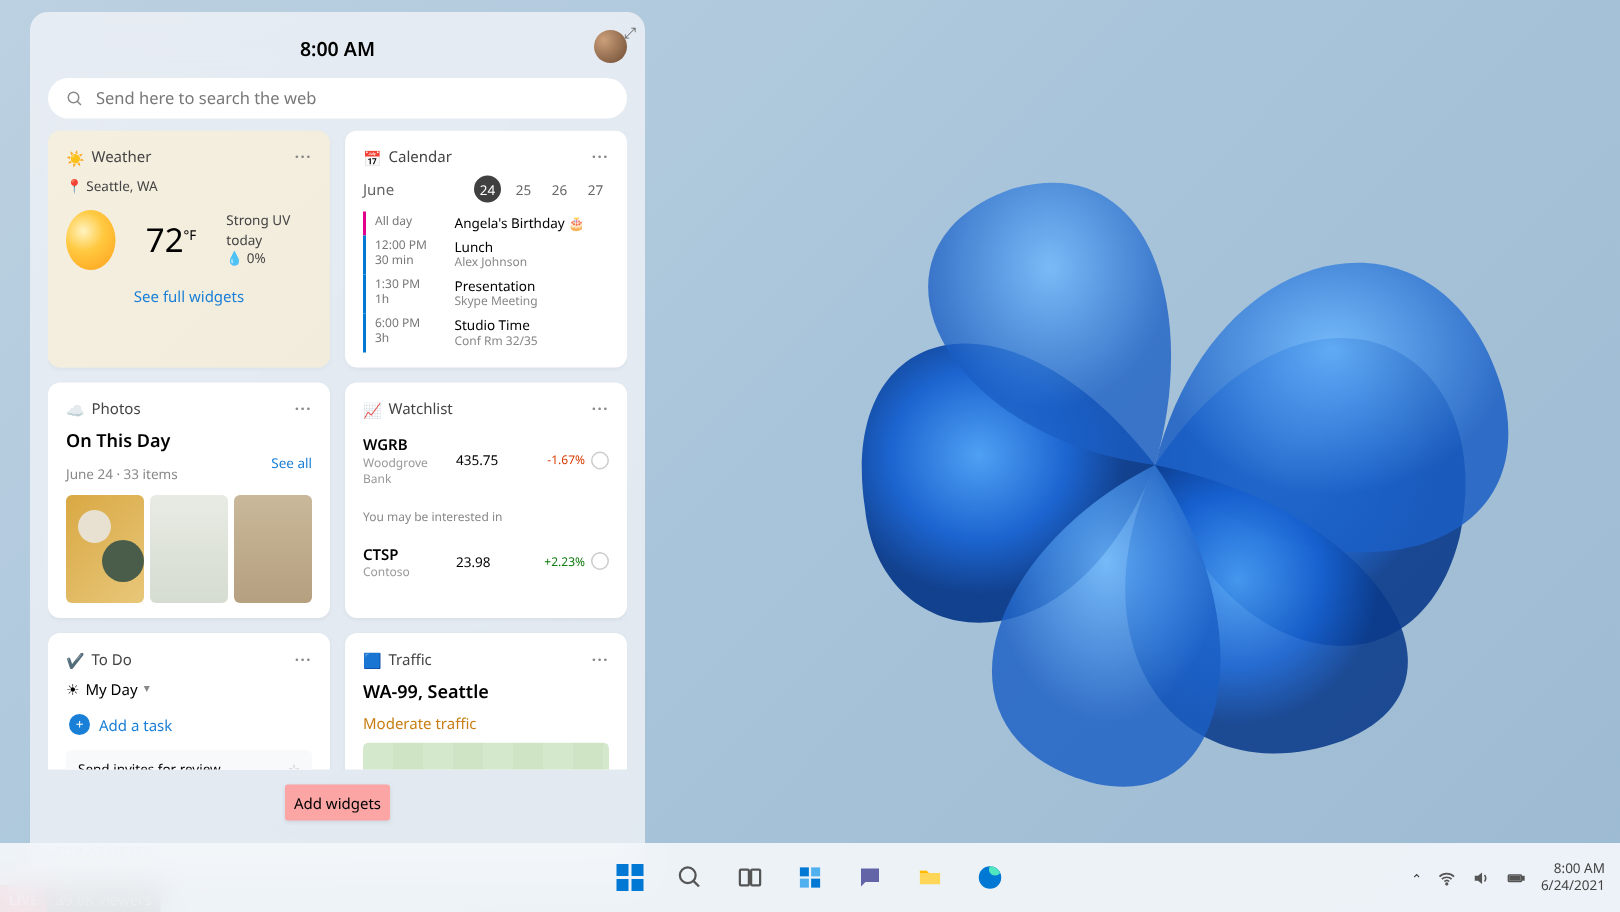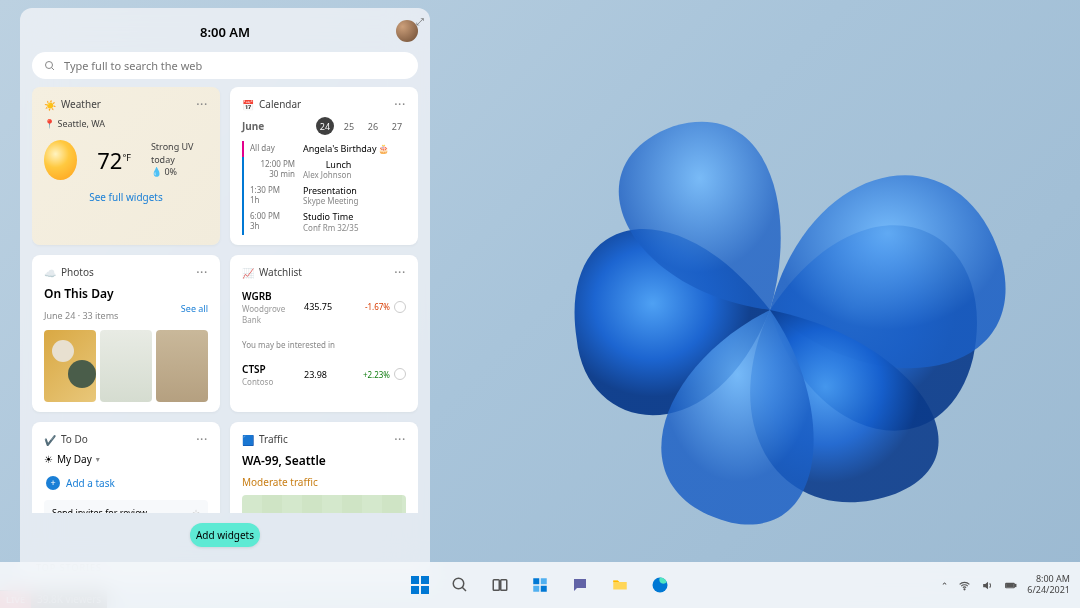--- a/index.html
+++ b/index.html
@@ -29,21 +29,21 @@
 .wbody{display:flex;align-items:center;gap:20px;padding:4px 0}
 .sun{width:40px;height:40px;background:radial-gradient(circle at 35% 35%,#fff3c0,#ffc940 40%,#ff9f1a);border-radius:50%}
 .temp{font-size:22px;font-weight:400}
 .temp sup{font-size:9px;vertical-align:super}
 .wr{font-size:9px;color:#444;line-height:1.4}
 .loc{font-size:9px;color:#444;text-align:left}
 .link{color:#1a7fd6;font-size:10px;text-align:center;cursor:pointer}
 
 
 .calrow{display:flex;align-items:center;gap:8px;font-size:10px;color:#666}
-.calrow .month{font-weight:700}
+.calrow .month{font-weight:400}
 .days{display:flex;gap:6px;margin-left:auto}
 .day{width:18px;height:18px;display:flex;align-items:center;justify-content:center;border-radius:50%;font-size:9px}
 .day.sel{background:#404040;color:#fff}
 .evt{display:flex;gap:8px;font-size:9px;padding:2px 0;border-left:2px solid;padding-left:6px}
 .evt .t{width:45px;color:#777;font-size:8px;line-height:1.3}
 .evt .d{line-height:1.3}
 .evt .d .sub{color:#888;font-size:8px}
 
 
 .phhdr{font-size:12px;font-weight:600}
@@ -79,21 +79,21 @@
 .task .star{color:#bbb}
 
 
 .trloc{font-size:12px;font-weight:600}
 .trstat{font-size:10px;color:#c87e15}
 .map{flex:1;border-radius:4px;background:
 repeating-linear-gradient(90deg,#d4e8cc 0 20px,#cfe4c5 20px 40px),
 repeating-linear-gradient(0deg,rgba(0,0,0,.04) 0 1px,transparent 1px 15px);
 min-height:50px;position:relative}
 
-.addw{align-self:center;background:#5eead4;border-radius:12px;padding:5px 6px;font-size:10px;box-shadow:0 1px 3px rgba(0,0,0,.1);cursor:pointer;margin-top:2px}
+.addw{align-self:center;background:#fca5a5;border-radius:2px;padding:5px 6px;font-size:10px;box-shadow:0 1px 3px rgba(0,0,0,.1);cursor:pointer;margin-top:2px}
 .stories{font-size:9px;color:#888;letter-spacing:1px;padding:6px 4px 0}
 
 
 .live{position:absolute;left:0;bottom:0;display:flex;align-items:center;background:rgba(0,0,0,.85);color:#fff;font-size:10px;height:18px}
 .live .lbl{background:#e81123;padding:2px 6px;font-weight:600;font-size:9px}
 .live .cnt{padding:2px 6px}
 
 
 .taskbar{position:absolute;left:0;right:0;bottom:0;height:46px;background:rgba(243,246,250,.92);backdrop-filter:blur(10px);display:flex;align-items:center}
 .center{position:absolute;left:50%;transform:translateX(-50%);display:flex;gap:6px;align-items:center}
@@ -135,21 +135,21 @@
   <div class="panel-top">
     <span class="expand-icon">⤢</span>
     <span class="time">8:00 AM</span>
     <span class="avatar"></span>
   </div>
   <div class="search">
     <svg viewBox="0 0 24 24" fill="none" stroke="currentColor" stroke-width="2">
         <circle cx="10" cy="10" r="7"></circle>
         <line x1="20" y1="20" x2="15" y2="15"></line>
       </svg>
-    <span>Type full to search the web</span>
+    <span>Send here to search the web</span>
   </div>
 
   <div class="grid">
 
     <div class="card weather">
       <div class="hdr">
           <span class="hdr-l">
             <span class="ic">☀️</span>
             <span>Weather</span>
           </span>
@@ -182,21 +182,21 @@
             <span class="day">25</span>
             <span class="day">26</span>
             <span class="day">27</span>
           </span>
         </div>
       <div id="calevts">
           <div class="evt" style="border-color: rgb(227, 0, 140);">
             <div class="t">All day</div>
             <div class="d">Angela's Birthday 🎂</div>
           </div>
-          <div class="evt" style="border-color: rgb(0, 120, 212); text-align: right;">
+          <div class="evt" style="border-color: rgb(0, 120, 212);">
             <div class="t">12:00 PM<br>30 min</div>
             <div class="d">Lunch<div class="sub">Alex Johnson</div></div>
           </div>
           <div class="evt" style="border-color: rgb(0, 120, 212);">
             <div class="t">1:30 PM<br>1h</div>
             <div class="d">Presentation<div class="sub">Skype Meeting</div></div>
           </div>
           <div class="evt" style="border-color: rgb(0, 120, 212);">
             <div class="t">6:00 PM<br>3h</div>
             <div class="d">Studio Time<div class="sub">Conf Rm 32/35</div></div>

